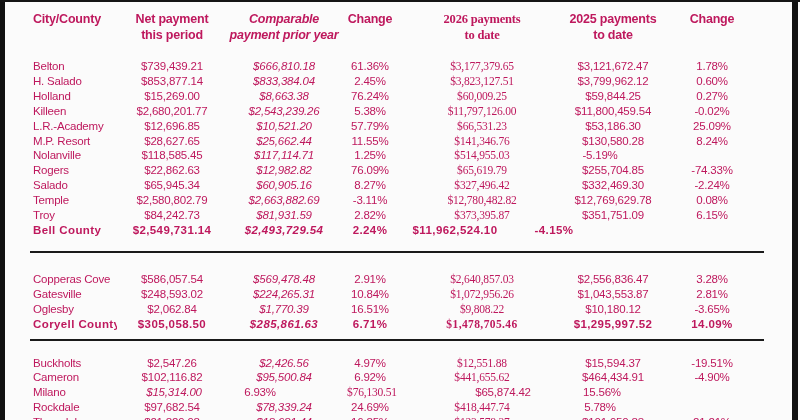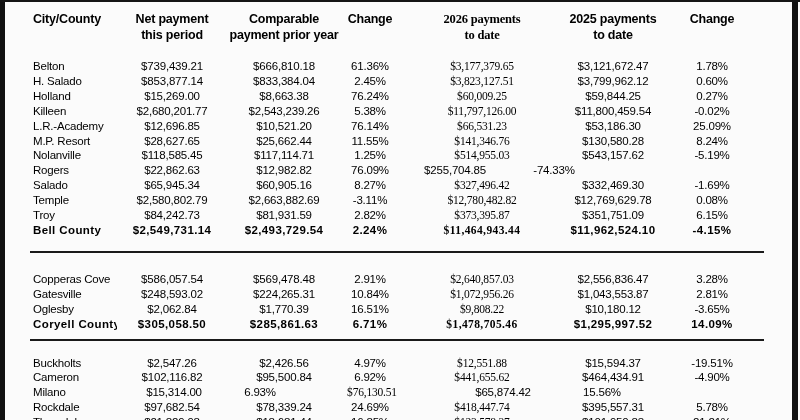--- a/index.html
+++ b/index.html
@@ -11,21 +11,21 @@
     background: #ffffff;
   }
   .page {
     position: relative;
     width: 800px;
     height: 420px;
     box-sizing: border-box;
     background: #fbfbfb;
     border-top: 2px solid #151515;
     font-family: "Liberation Sans", "DejaVu Sans", sans-serif;
-    color: #000000;
+    color: #be185d;
   }
   .edge {
     position: absolute;
     top: 0;
     height: 420px;
     background: #111111;
   }
   .edge-left  { left: 0;  width: 5px; }
   .edge-right { right: 2px; width: 6px; }
   .content {
@@ -40,21 +40,21 @@
     align-items: flex-start;
   }
   .cell {
     flex: 0 0 auto;
     text-align: center;
     white-space: nowrap;
     overflow: hidden;
   }
   .cell.city { width: 84px;  margin-left: 28px; text-align: left; }
   .cell.c1   { width: 110px; }
-  .cell.c2   { width: 114px; }
+  .cell.c2   { width: 114px; font-style: italic; }
   .cell.c3   { width: 58px;  }
   .cell.c4   { width: 150px; margin-left: 8px; font-family: Liberation Serif, serif; }
   .cell.c5   { width: 112px; }
   .cell.c6   { width: 86px;  }
 
   .header-row {
     padding-top: 9px;
     font-size: 12.5px;
     font-weight: bold;
     line-height: 16px;
@@ -142,59 +142,59 @@
     <div class="cell c2">$2,543,239.26</div>
     <div class="cell c3">5.38%</div>
     <div class="cell c4">$11,797,126.00</div>
     <div class="cell c5">$11,800,459.54</div>
     <div class="cell c6">-0.02%</div>
   </div>
           <div class="row">
     <div class="cell city">L.R.-Academy</div>
     <div class="cell c1">$12,696.85</div>
     <div class="cell c2">$10,521.20</div>
-    <div class="cell c3">76.14%</div>
+    <div class="cell c3">57.79%</div>
     <div class="cell c4">$66,531.23</div>
     <div class="cell c5">$53,186.30</div>
     <div class="cell c6">25.09%</div>
   </div>
           <div class="row">
     <div class="cell city">M.P. Resort</div>
     <div class="cell c1">$28,627.65</div>
     <div class="cell c2">$25,662.44</div>
     <div class="cell c3">11.55%</div>
     <div class="cell c4">$141,346.76</div>
     <div class="cell c5">$130,580.28</div>
     <div class="cell c6">8.24%</div>
   </div>
           <div class="row">
     <div class="cell city">Nolanville</div>
     <div class="cell c1">$118,585.45</div>
     <div class="cell c2">$117,114.71</div>
     <div class="cell c3">1.25%</div>
     <div class="cell c4">$514,955.03</div>
-    <div class="cell c5">$543,157.62</div>
     <div class="cell c6">-5.19%</div>
   </div>
           <div class="row">
     <div class="cell city">Rogers</div>
     <div class="cell c1">$22,862.63</div>
     <div class="cell c2">$12,982.82</div>
     <div class="cell c3">76.09%</div>
+    <div class="cell c4">$65,619.79</div>
     <div class="cell c5">$255,704.85</div>
     <div class="cell c6">-74.33%</div>
   </div>
           <div class="row">
     <div class="cell city">Salado</div>
     <div class="cell c1">$65,945.34</div>
     <div class="cell c2">$60,905.16</div>
     <div class="cell c3">8.27%</div>
     <div class="cell c4">$327,496.42</div>
     <div class="cell c5">$332,469.30</div>
-    <div class="cell c6">-1.69%</div>
+    <div class="cell c6">-2.24%</div>
   </div>
           <div class="row">
     <div class="cell city">Temple</div>
     <div class="cell c1">$2,580,802.79</div>
     <div class="cell c2">$2,663,882.69</div>
     <div class="cell c3">-3.11%</div>
     <div class="cell c4">$12,780,482.82</div>
     <div class="cell c5">$12,769,629.78</div>
     <div class="cell c6">0.08%</div>
   </div>
@@ -205,21 +205,20 @@
     <div class="cell c3">2.82%</div>
     <div class="cell c4">$373,395.87</div>
     <div class="cell c5">$351,751.09</div>
     <div class="cell c6">6.15%</div>
   </div>
           <div class="row total-row">
     <div class="cell city">Bell County</div>
     <div class="cell c1">$2,549,731.14</div>
     <div class="cell c2">$2,493,729.54</div>
     <div class="cell c3">2.24%</div>
-    <div class="cell c4">$11,464,943.44</div>
     <div class="cell c5">$11,962,524.10</div>
     <div class="cell c6">-4.15%</div>
   </div>
         </div>
         <div class="section-divider divider-1"></div>
         <div class="section section-rows-2">
           <div class="row">
     <div class="cell city">Copperas Cove</div>
     <div class="cell c1">$586,057.54</div>
     <div class="cell c2">$569,478.48</div>
@@ -283,21 +282,20 @@
     <div class="cell c4">$76,130.51</div>
     <div class="cell c5">$65,874.42</div>
     <div class="cell c6">15.56%</div>
   </div>
           <div class="row">
     <div class="cell city">Rockdale</div>
     <div class="cell c1">$97,682.54</div>
     <div class="cell c2">$78,339.24</div>
     <div class="cell c3">24.69%</div>
     <div class="cell c4">$418,447.74</div>
-    <div class="cell c5">$395,557.31</div>
     <div class="cell c6">5.78%</div>
   </div>
           <div class="row">
     <div class="cell city">Thorndale</div>
     <div class="cell c1">$21,829.98</div>
     <div class="cell c2">$18,681.44</div>
     <div class="cell c3">16.85%</div>
     <div class="cell c4">$123,578.37</div>
     <div class="cell c5">$101,950.83</div>
     <div class="cell c6">21.21%</div>

